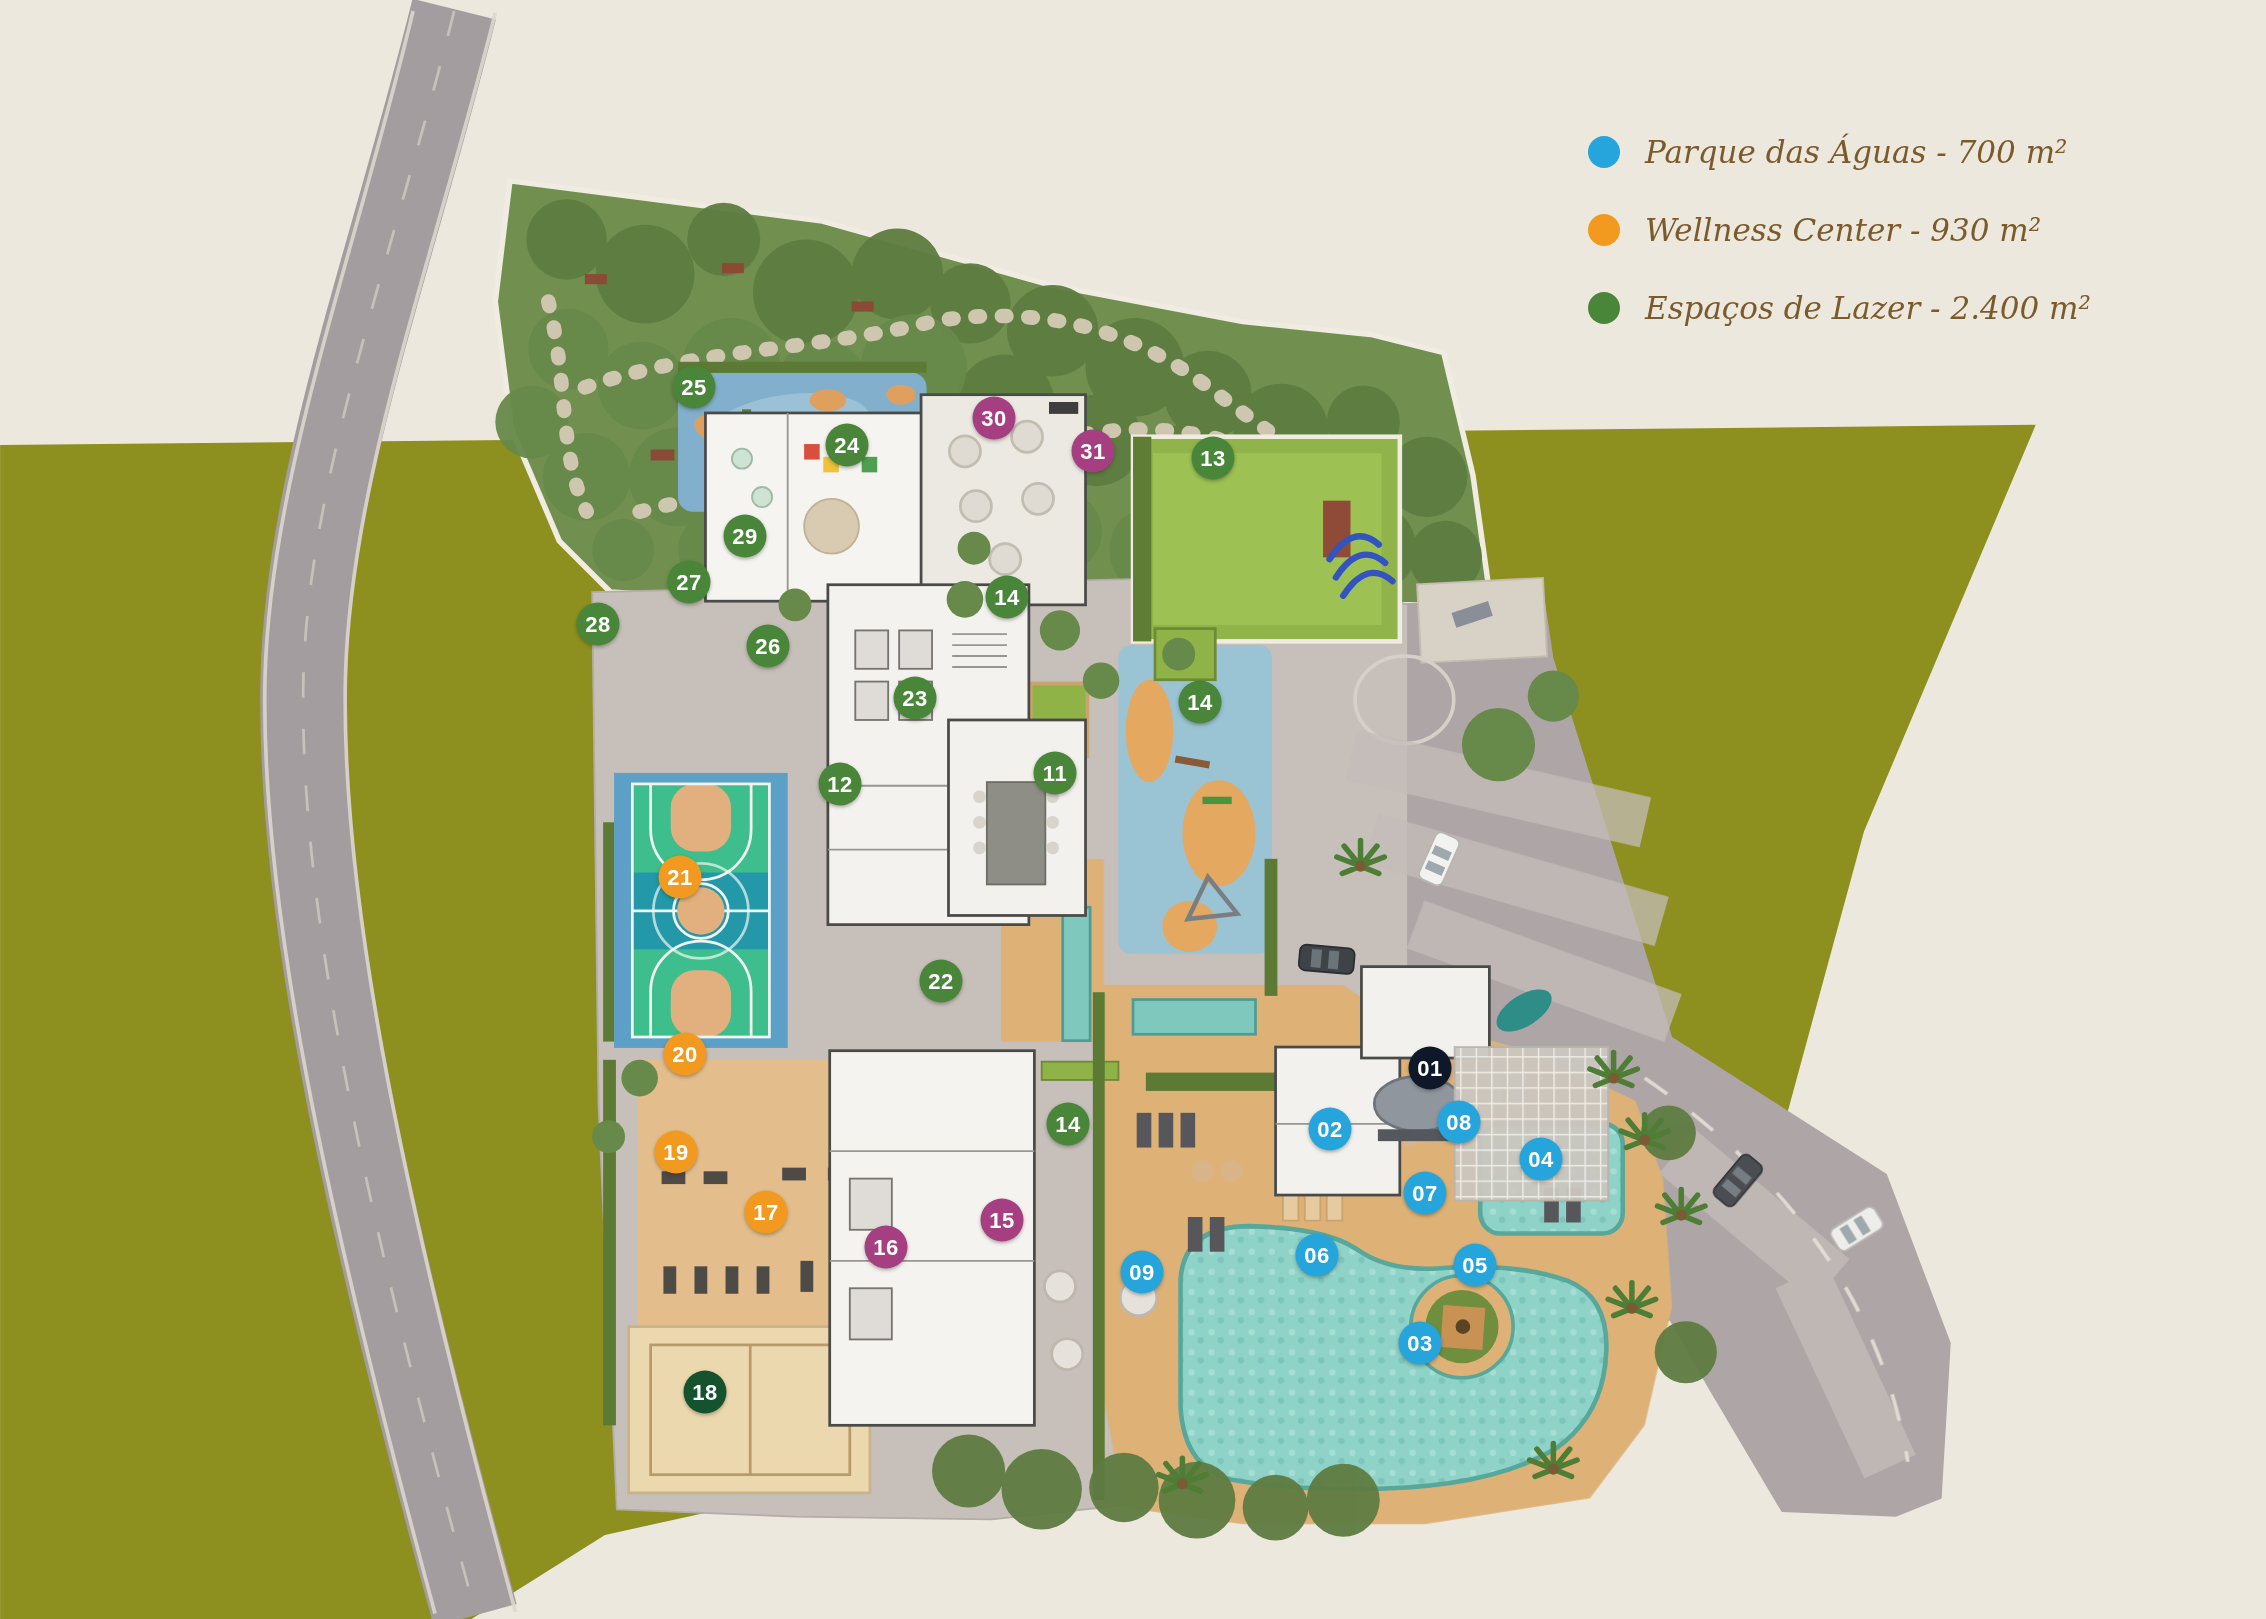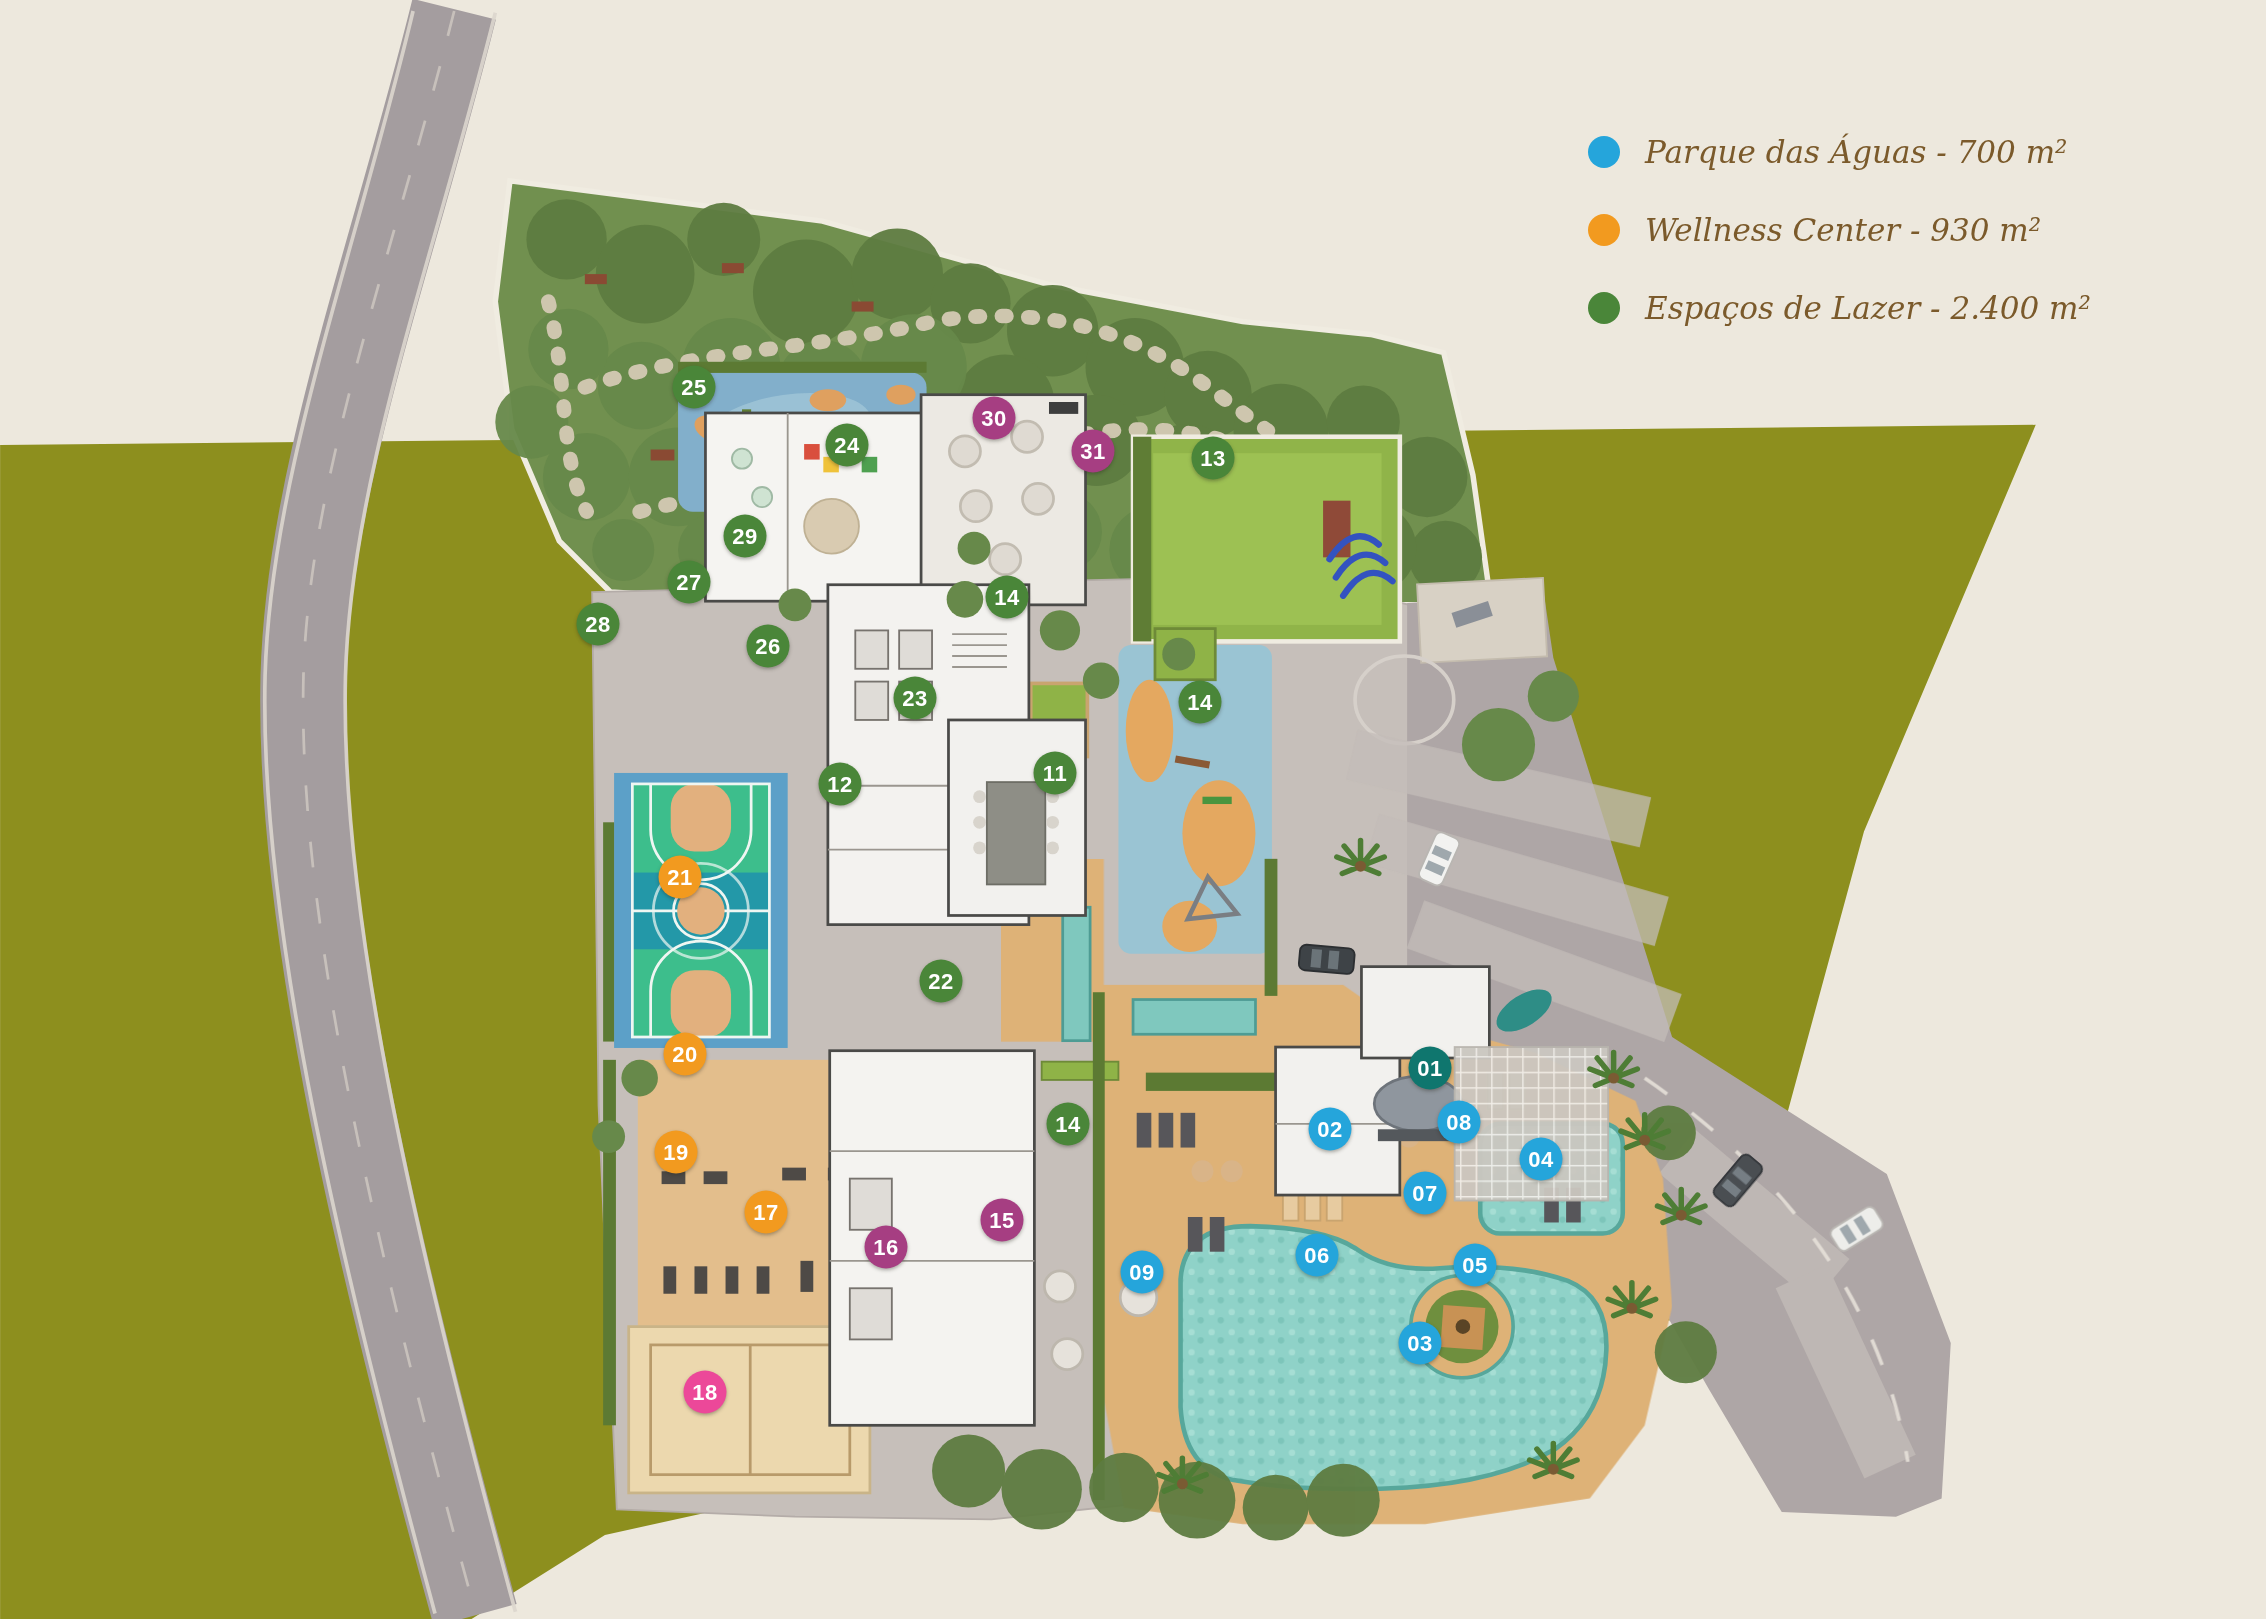--- a/index.html
+++ b/index.html
@@ -422,39 +422,39 @@
     </g>
     <g transform="translate(2032,1345) rotate(58)">
       <rect x="-14" y="-28" width="28" height="56" rx="7" fill="#EDEDEA" stroke="#B9B6B2" stroke-width="2"></rect>
       <rect x="-10" y="-12" width="20" height="10" fill="#9FA8AD"></rect>
           <rect x="-10" y="6" width="20" height="10" fill="#9FA8AD"></rect>
     </g>
   </g>
 </svg>
 
 <div id="markers">
-      <div class="marker cat-espacos_de_lazer" style="left: 1430px; top: 1068px; background: #0f766e; text-align: center;">01</div>
+      <div class="marker cat-espacos_de_lazer" style="left: 1430px; top: 1068px; background: #0f172a; text-align: center;">01</div>
       <div class="marker cat-parque_das_aguas" style="left: 1330px; top: 1129px; background: rgb(37, 165, 219);">02</div>
       <div class="marker cat-parque_das_aguas" style="left: 1420px; top: 1343px; background: rgb(37, 165, 219);">03</div>
       <div class="marker cat-parque_das_aguas" style="left: 1541px; top: 1159px; background: rgb(37, 165, 219);">04</div>
       <div class="marker cat-parque_das_aguas" style="left: 1475px; top: 1265px; background: rgb(37, 165, 219);">05</div>
       <div class="marker cat-parque_das_aguas" style="left: 1317px; top: 1255px; background: rgb(37, 165, 219);">06</div>
       <div class="marker cat-parque_das_aguas" style="left: 1425px; top: 1193px; background: rgb(37, 165, 219);">07</div>
       <div class="marker cat-parque_das_aguas" style="left: 1459px; top: 1122px; background: rgb(37, 165, 219);">08</div>
       <div class="marker cat-parque_das_aguas" style="left: 1142px; top: 1272px; background: rgb(37, 165, 219);">09</div>
       <div class="marker cat-espacos_de_lazer" style="left: 1200px; top: 702px; background: rgb(74, 134, 57);">14</div>
       <div class="marker cat-espacos_de_lazer" style="left: 1055px; top: 773px; background: rgb(74, 134, 57);">11</div>
       <div class="marker cat-espacos_de_lazer" style="left: 840px; top: 784px; background: rgb(74, 134, 57);">12</div>
       <div class="marker cat-espacos_de_lazer" style="left: 1213px; top: 458px; background: rgb(74, 134, 57);">13</div>
       <div class="marker cat-espacos_de_lazer" style="left: 1007px; top: 597px; background: rgb(74, 134, 57);">14</div>
       <div class="marker cat-espacos_de_lazer" style="left: 1068px; top: 1124px; background: rgb(74, 134, 57);">14</div>
       <div class="marker cat-espaco_eventos" style="left: 969px; top: 1220px; background: rgb(166, 62, 130); margin-left: 33px;">15</div>
       <div class="marker cat-espaco_eventos" style="left: 886px; top: 1247px; background: rgb(166, 62, 130);">16</div>
       <div class="marker cat-wellness_center" style="left: 766px; top: 1212px; background: rgb(242, 154, 31);">17</div>
-      <div class="marker cat-wellness_center" style="left: 705px; top: 1392px; background: #ec4899;">18</div>
+      <div class="marker cat-wellness_center" style="left: 705px; top: 1392px; background: #14532d;">18</div>
       <div class="marker cat-wellness_center" style="left: 676px; top: 1152px; background: rgb(242, 154, 31);">19</div>
       <div class="marker cat-wellness_center" style="left: 685px; top: 1054px; background: rgb(242, 154, 31);">20</div>
       <div class="marker cat-wellness_center" style="left: 680px; top: 877px; background: rgb(242, 154, 31);">21</div>
       <div class="marker cat-espacos_de_lazer" style="left: 941px; top: 981px; background: rgb(74, 134, 57);">22</div>
       <div class="marker cat-espacos_de_lazer" style="left: 915px; top: 698px; background: rgb(74, 134, 57);">23</div>
       <div class="marker cat-espacos_de_lazer" style="left: 847px; top: 445px; background: rgb(74, 134, 57);">24</div>
       <div class="marker cat-espacos_de_lazer" style="left: 694px; top: 387px; background: rgb(74, 134, 57);">25</div>
       <div class="marker cat-espacos_de_lazer" style="left: 768px; top: 646px; background: rgb(74, 134, 57);">26</div>
       <div class="marker cat-espacos_de_lazer" style="left: 689px; top: 582px; background: rgb(74, 134, 57);">27</div>
       <div class="marker cat-espacos_de_lazer" style="left: 598px; top: 624px; background: rgb(74, 134, 57);">28</div>

